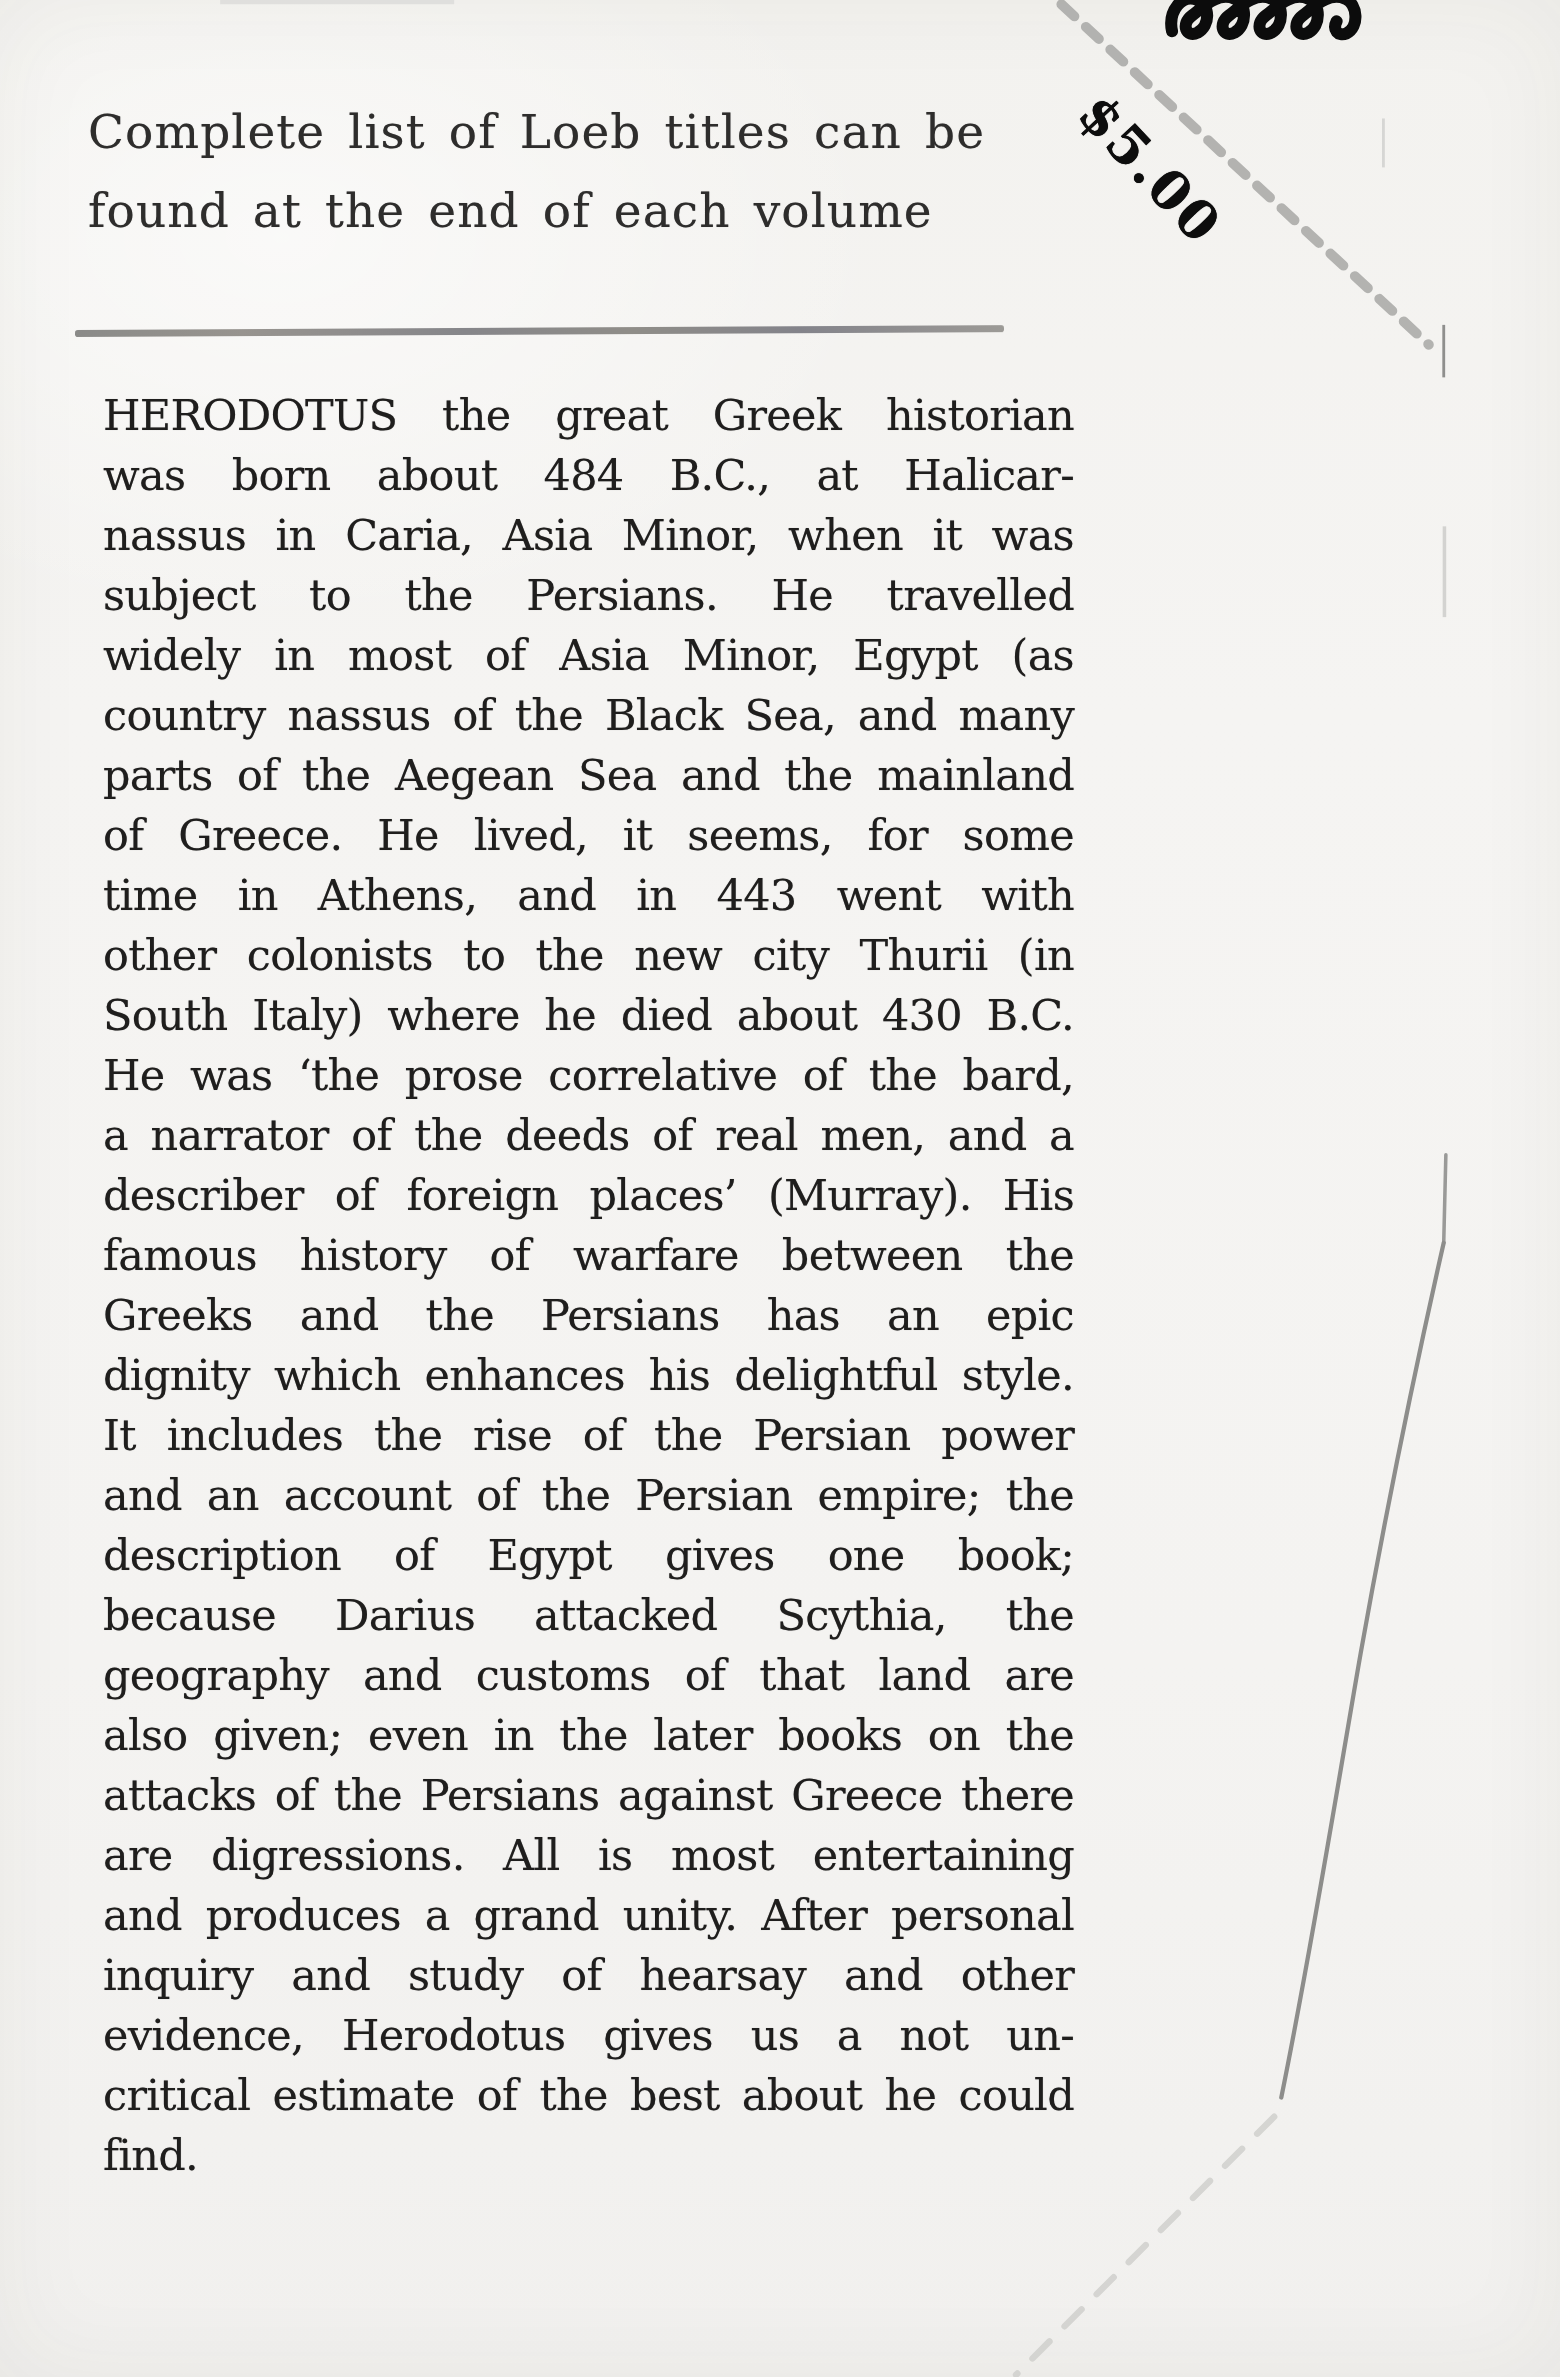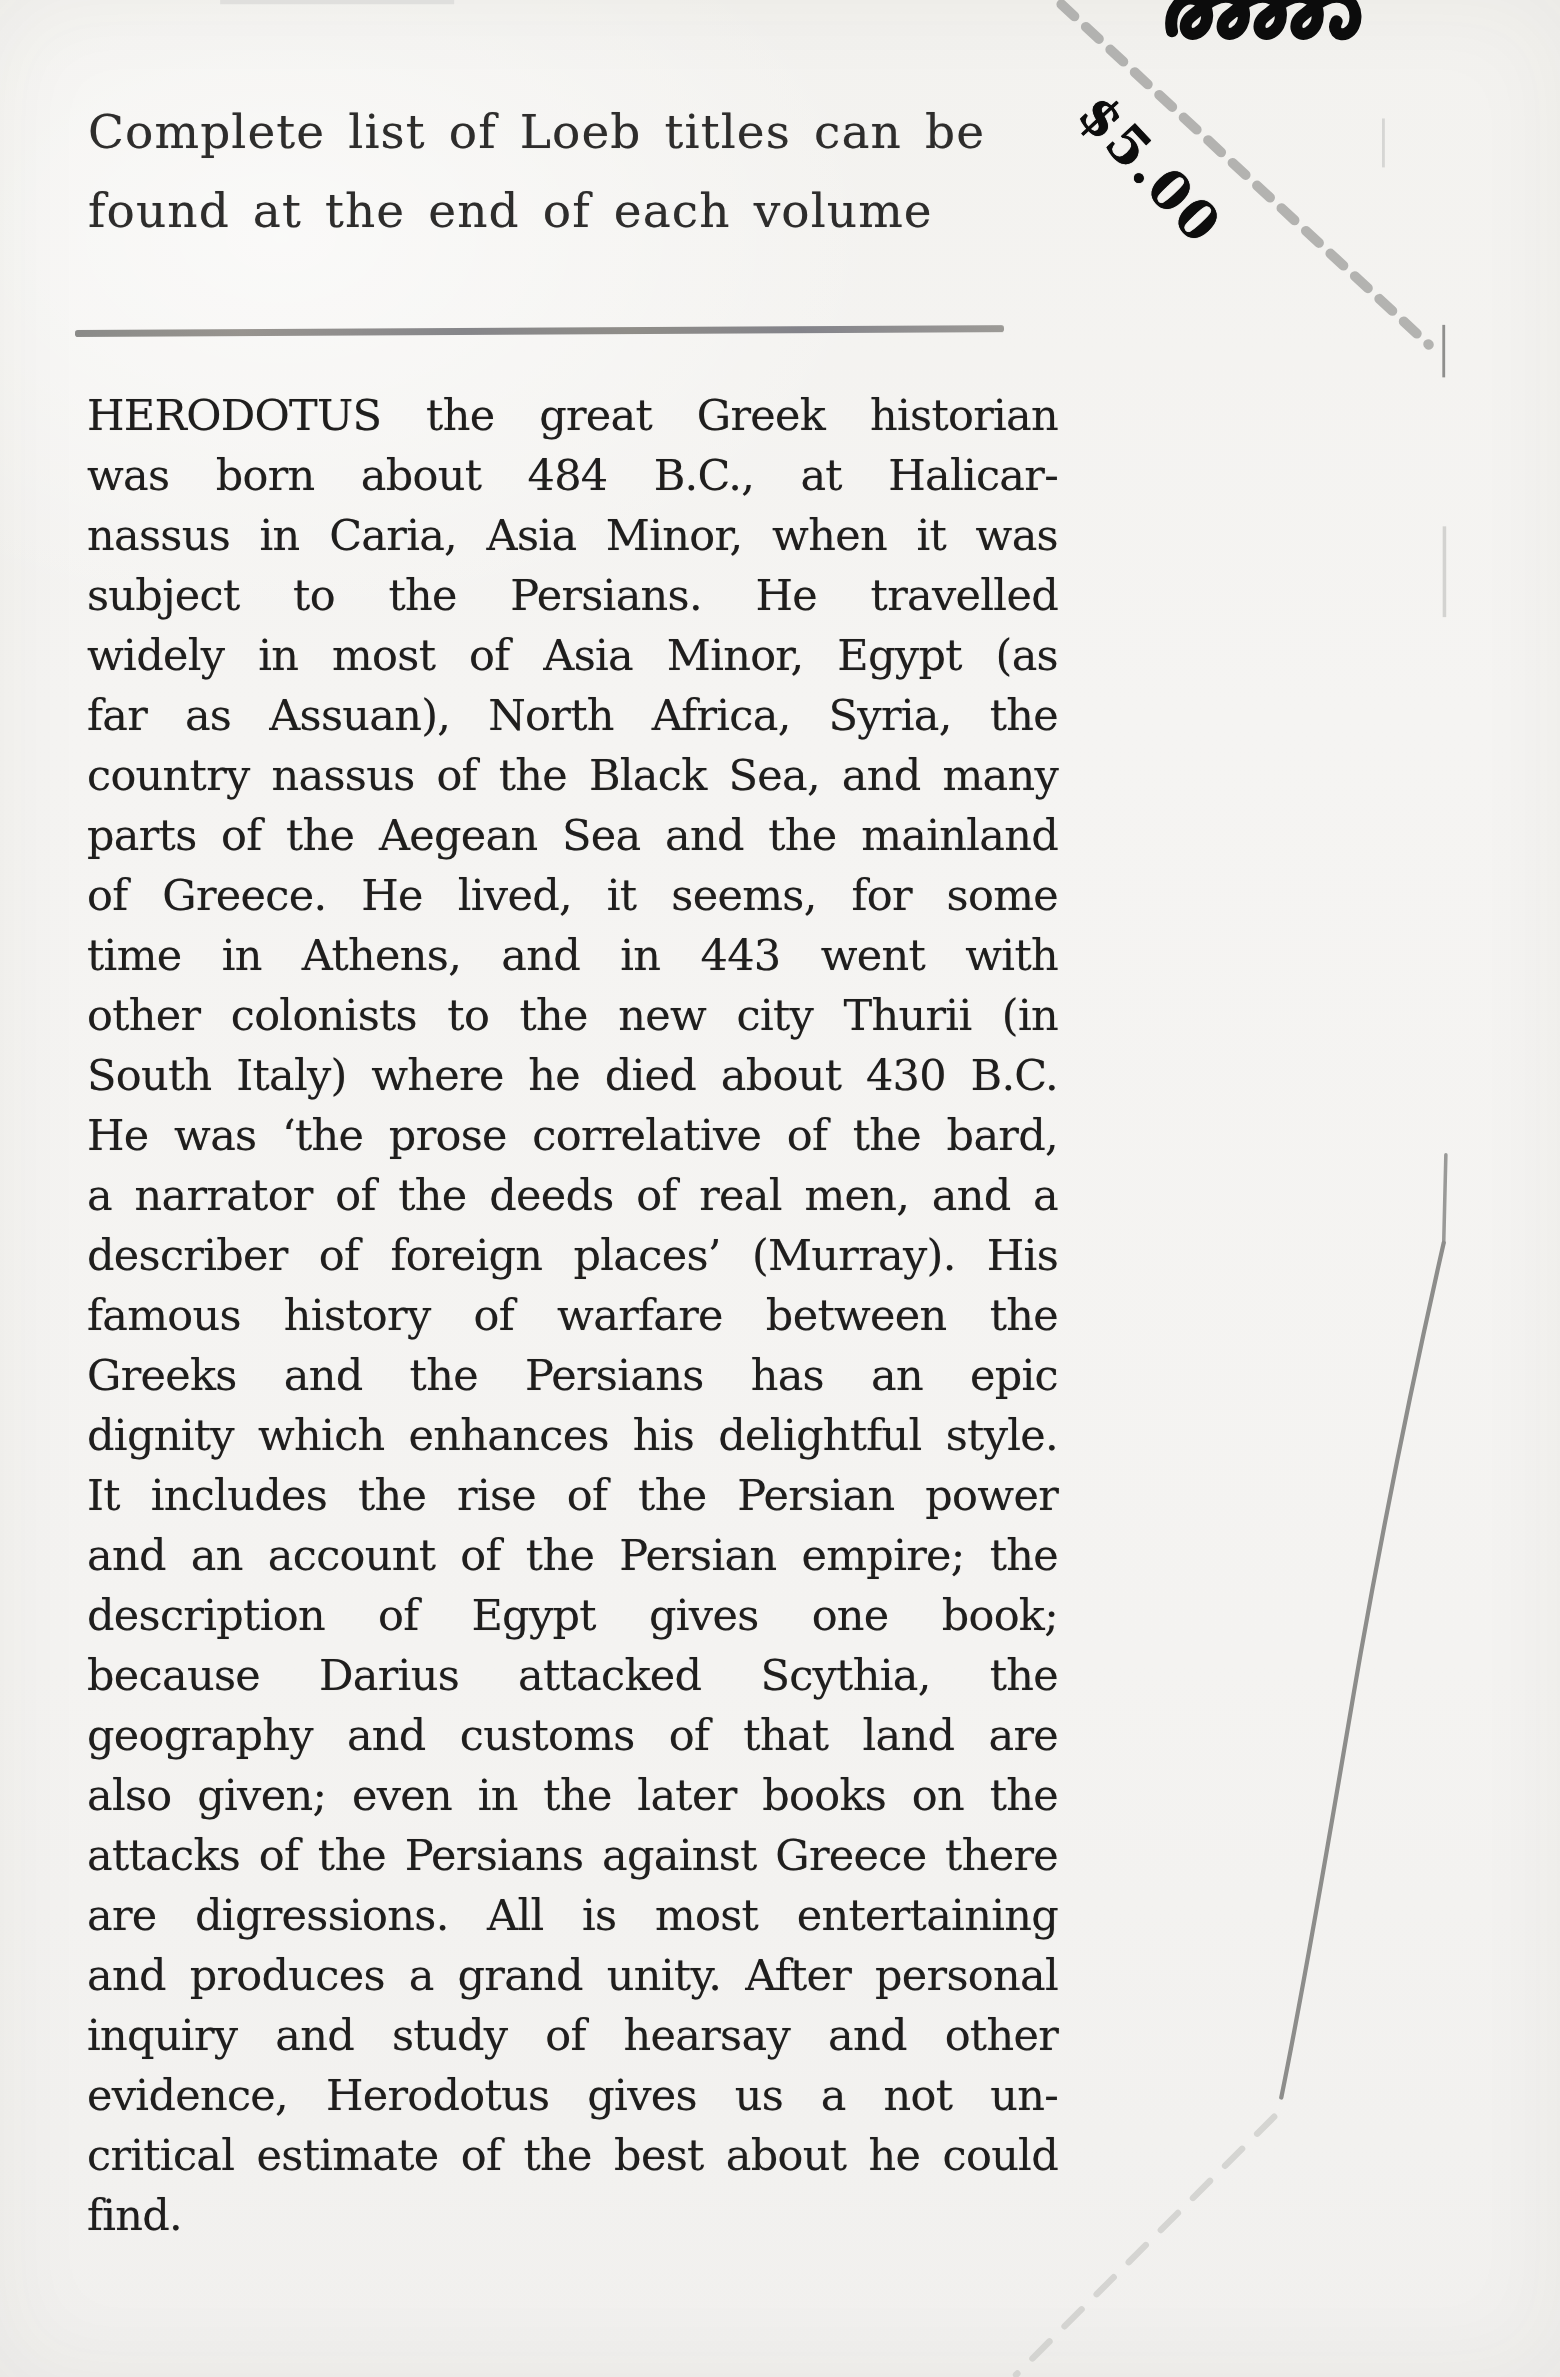--- a/index.html
+++ b/index.html
@@ -24,21 +24,21 @@
   }
   
   .rule{
     position:absolute;left:75px;top:330px;width:929px;height:7px;
     background:linear-gradient(90deg,#8a8a88 0%,#97948f 18%,#86868a 42%,#8f8d88 60%,#83838a 78%,#9c9a96 100%);
     border-radius:2.8px;transform:rotate(-0.3deg);transform-origin:left center;
     filter:blur(0.3px);
   }
   
   .blurb{
-    position:absolute;left:87px;top:385px;width:971px;
+    position:absolute;left:103px;top:385px;width:971px;
     font-size:43px;letter-spacing:-0.7px;color:#1f1e1d;
     text-shadow:0 0 0.7px rgba(25,25,25,.45);
   }
   .bl{
     height:60px;line-height:60px;
     text-align:justify;text-align-last:justify;
     overflow:visible;
   }
   .bl.last{text-align-last:left;}
   
@@ -61,21 +61,20 @@
   </div>
 
   <div class="rule"></div>
 
   <div class="blurb">
     <div class="bl">HERODOTUS the great Greek historian</div>
     <div class="bl">was born about 484 B.C., at Halicar-</div>
     <div class="bl">nassus in Caria, Asia Minor, when it was</div>
     <div class="bl">subject to the Persians. He travelled</div>
     <div class="bl">widely in most of Asia Minor, Egypt (as</div>
-    <div class="bl">far as Assuan), North Africa, Syria, the</div>
     <div class="bl">country nassus of the Black Sea, and many</div>
     <div class="bl">parts of the Aegean Sea and the mainland</div>
     <div class="bl">of Greece. He lived, it seems, for some</div>
     <div class="bl">time in Athens, and in 443 went with</div>
     <div class="bl">other colonists to the new city Thurii (in</div>
     <div class="bl">South Italy) where he died about 430 B.C.</div>
     <div class="bl">He was ‘the prose correlative of the bard,</div>
     <div class="bl">a narrator of the deeds of real men, and a</div>
     <div class="bl">describer of foreign places’ (Murray). His</div>
     <div class="bl">famous history of warfare between the</div>

